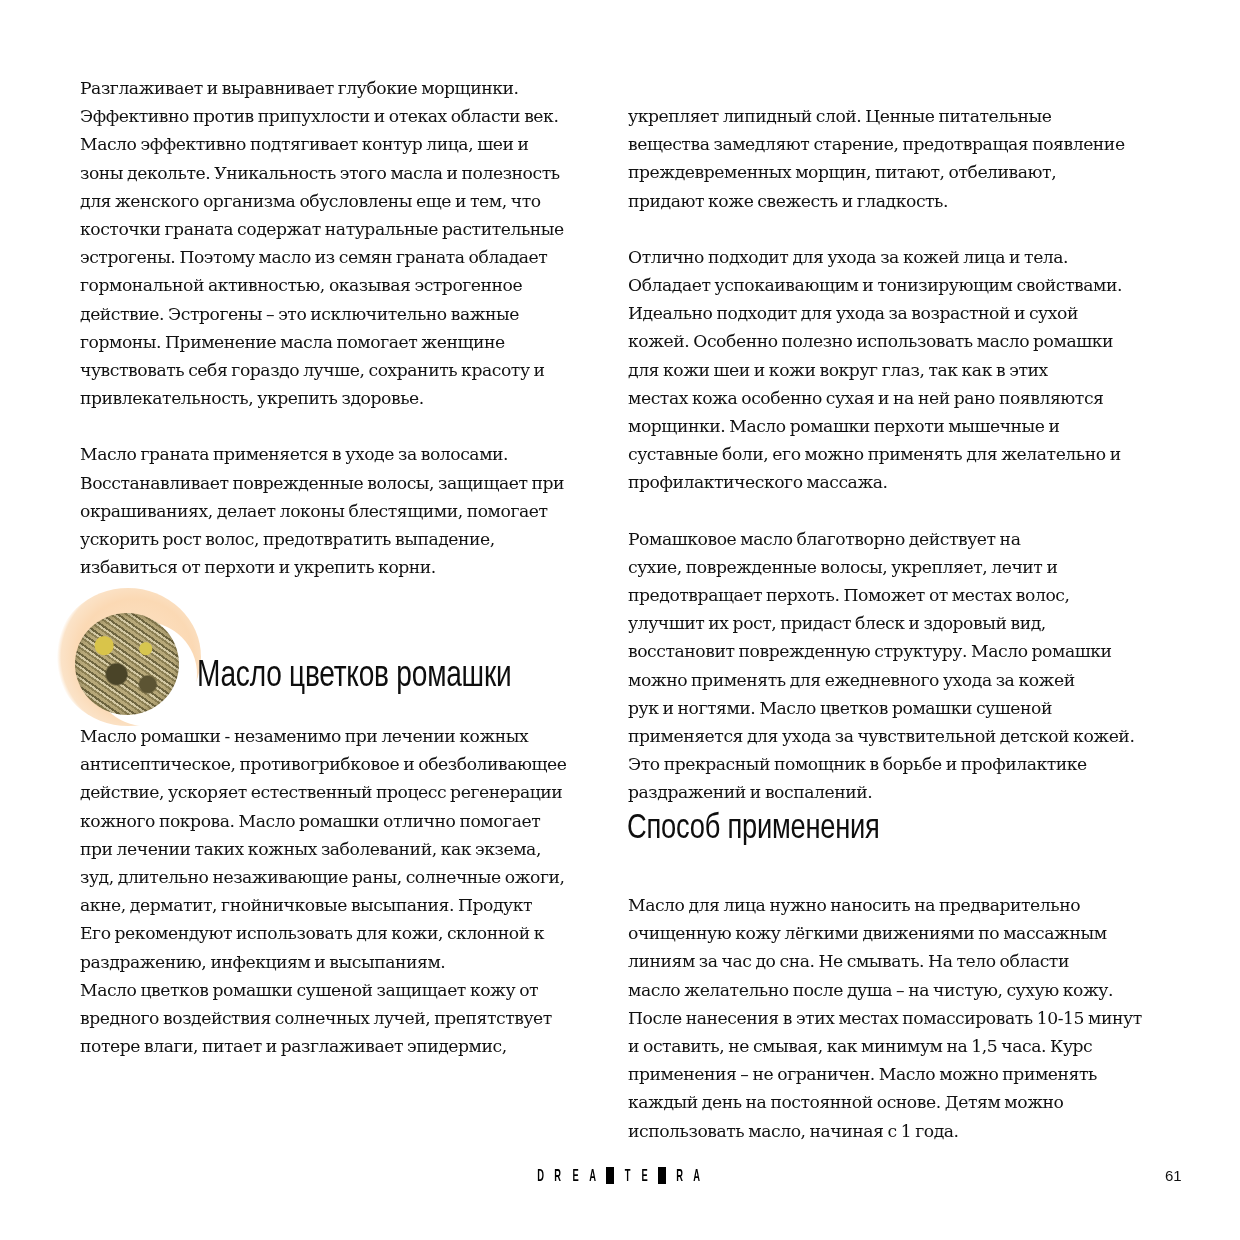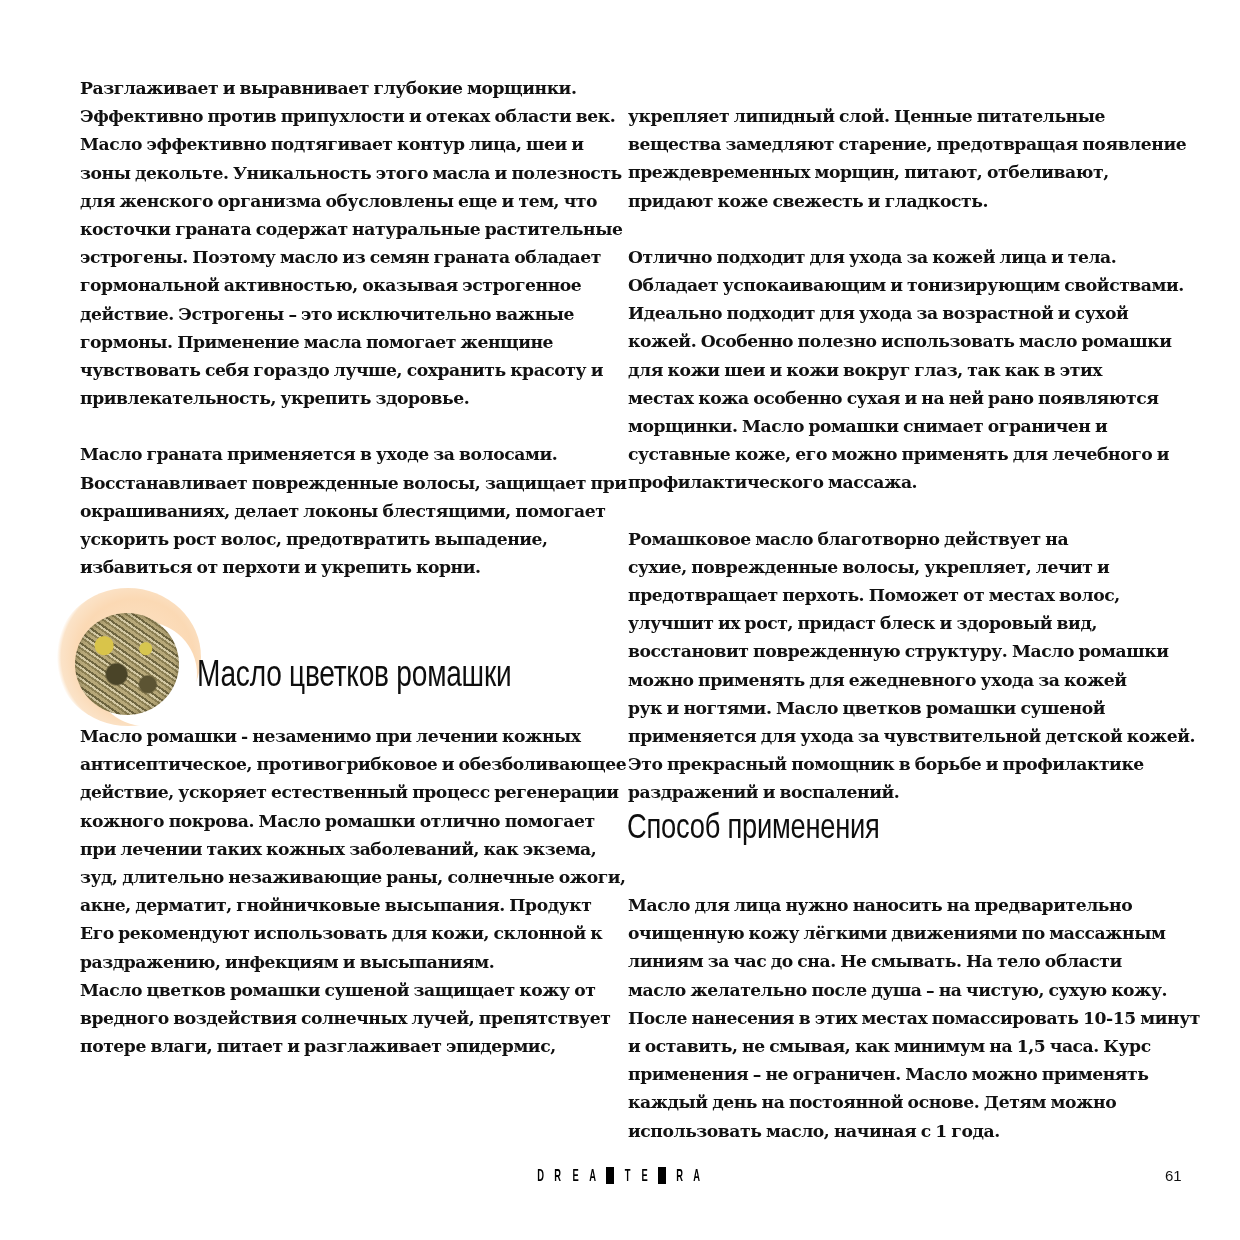--- a/index.html
+++ b/index.html
@@ -11,21 +11,20 @@
       width: 1240px;
       height: 1240px;
       position: relative;
       overflow: hidden;
       color: #111111;
       font-family: "DejaVu Serif", "Liberation Serif", serif;
     }
     .column {
       position: absolute;
       top: 74px;
-      font-weight: bold;
     }
     .col-left { left: 80px; width: 530px; }
     .col-right { left: 628px; width: 560px; margin-top: 28px; }
     .para {
       margin: 0;
       font-size: 17.2px;
       line-height: 28.2px;
       letter-spacing: -0.45px;
       word-spacing: -1px;
       white-space: nowrap;
@@ -196,22 +195,22 @@
     <span class="line">придают коже свежесть и гладкость.</span>
   </p>
   <div class="gap"></div>
   <p class="para">
     <span class="line">Отлично подходит для ухода за кожей лица и тела.</span>
     <span class="line">Обладает успокаивающим и тонизирующим свойствами.</span>
     <span class="line">Идеально подходит для ухода за возрастной и сухой</span>
     <span class="line">кожей. Особенно полезно использовать масло ромашки</span>
     <span class="line">для кожи шеи и кожи вокруг глаз, так как в этих</span>
     <span class="line">местах кожа особенно сухая и на ней рано появляются</span>
-    <span class="line">морщинки. Масло ромашки снимает ограничен и</span>
-    <span class="line">суставные коже, его можно применять для лечебного и</span>
+    <span class="line">морщинки. Масло ромашки перхоти мышечные и</span>
+    <span class="line">суставные боли, его можно применять для желательно и</span>
     <span class="line">профилактического массажа.</span>
   </p>
   <div class="gap"></div>
   <p class="para">
     <span class="line">Ромашковое масло благотворно действует на</span>
     <span class="line">сухие, поврежденные волосы, укрепляет, лечит и</span>
     <span class="line">предотвращает перхоть. Поможет от местах волос,</span>
     <span class="line">улучшит их рост, придаст блеск и здоровый вид,</span>
     <span class="line">восстановит поврежденную структуру. Масло ромашки</span>
     <span class="line">можно применять для ежедневного ухода за кожей</span>

